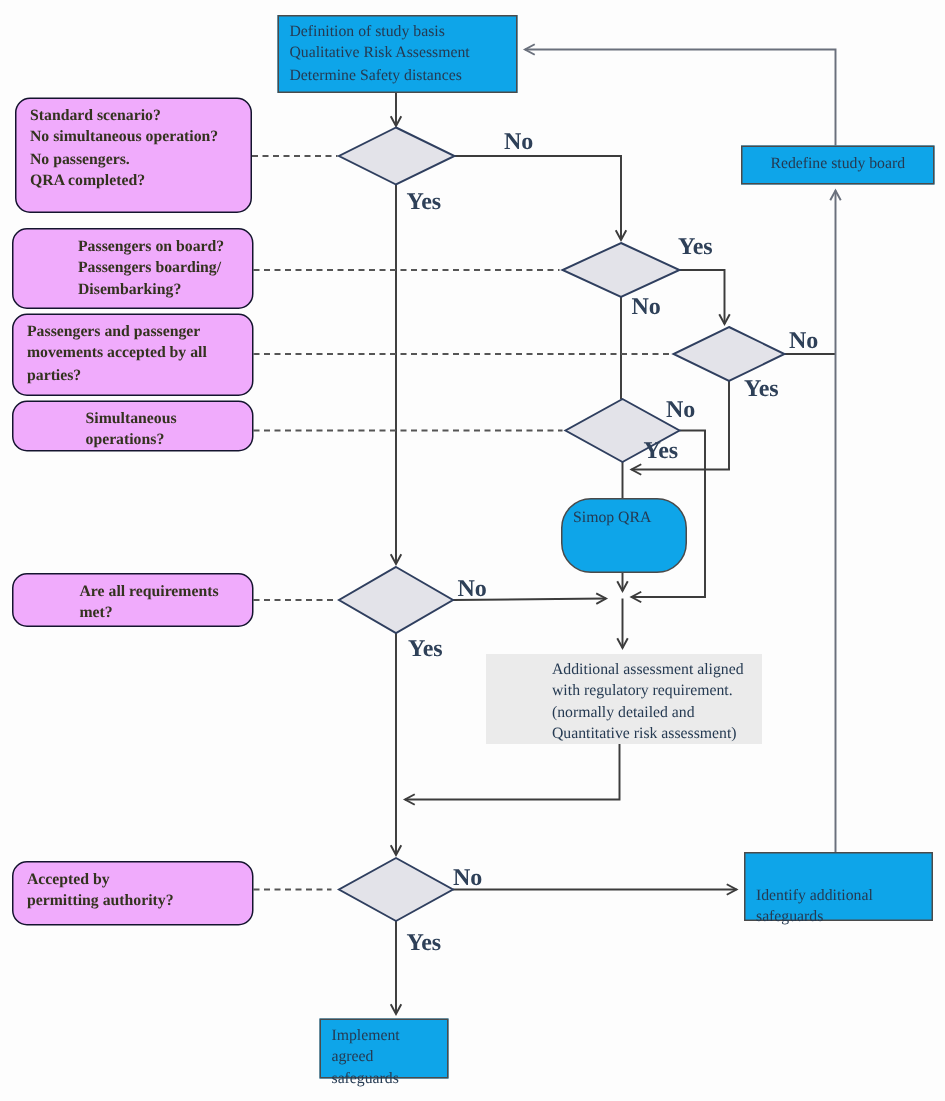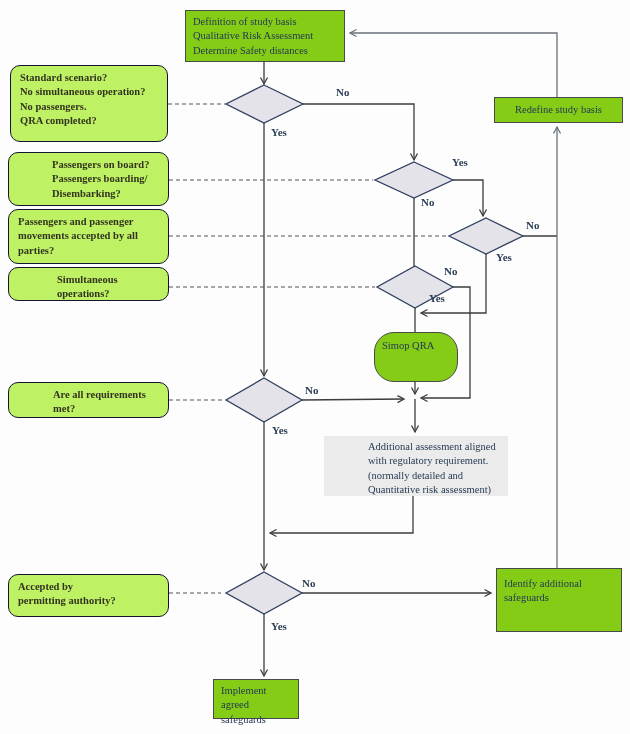--- a/index.html
+++ b/index.html
@@ -3,26 +3,26 @@
 <meta charset="utf-8">
 <style>
   html,body{margin:0;padding:0;background:#ffffff;}
   .stage{
     position:relative;width:630px;height:734px;background:#fdfdfd;overflow:hidden;
     font-family:"Liberation Serif","DejaVu Serif",serif;
   }
   .stage svg{position:absolute;left:0;top:0;z-index:1;}
   .node{position:absolute;z-index:2;box-sizing:border-box;white-space:pre-line;
     color:#253a52;font-size:10.5px;line-height:1.38;}
-  .proc{background:#84cc16;border:1.5px solid #4a4a4a;padding:4px 7px;}
+  .proc{background:#0ea5e9;border:1.5px solid #4a4a4a;padding:4px 7px;}
   .proc.center{display:flex;align-items:center;justify-content:center;text-align:center;padding:2px 4px;}
   .noborder{background:#ebebeb;border:none;padding:4px 8px;}
-  .q{background:#bef264;border:1.6px solid #14142e;border-radius:10px;
+  .q{background:#f0abfc;border:1.6px solid #14142e;border-radius:10px;
      padding:5px 9px;color:#33331f;font-weight:bold;}
-  .lbl{position:absolute;z-index:3;color:#2e4058;font-size:11px;font-weight:bold;line-height:1;}
+  .lbl{position:absolute;z-index:3;color:#2e4058;font-size:16px;font-weight:bold;line-height:1;}
 </style>
 </head>
 <body>
 
 <div class="stage">
 
   <svg width="630" height="734" viewBox="0 0 630 734">
     <defs>
       <marker id="arr" markerWidth="12" markerHeight="12" refX="8" refY="5" orient="auto" markerUnits="userSpaceOnUse">
         <path d="M1.5,1.5 L8,5 L1.5,8.5" fill="none" stroke="#3c3c3c" stroke-width="1.3"></path>
@@ -71,27 +71,27 @@
       <polygon points="486,218 523,236 486,254 449,236"></polygon>
       <polygon points="415,266 453,287 415,308 377,287"></polygon>
       <polygon points="264,378 302,400 264,422 226,400"></polygon>
       <polygon points="264,572 302,593 264,614 226,593"></polygon>
     </g>
   </svg>
 
   <div class="node proc" style="left:185px;top:10px;width:160px;height:52px;">Definition of study basis
 Qualitative Risk Assessment
 Determine Safety distances</div>
-  <div class="node proc center" style="left:494px;top:97px;width:129px;height:26px;">Redefine study basis</div>
+  <div class="node proc center" style="left:494px;top:97px;width:129px;height:26px;">Redefine study board</div>
   <div class="node proc" style="left:374px;top:332px;width:84px;height:50px;padding-top:6px;border-radius:20px;">Simop QRA</div>
   <div class="node noborder" style="left:324px;top:436px;width:184px;height:60px;padding-left:44px;">Additional assessment aligned
 with regulatory requirement.
 (normally detailed and
 Quantitative risk assessment)</div>
-  <div class="node proc" style="left:496px;top:568px;width:126px;height:64px;padding-top:8px;">Identify additional
+  <div class="node proc" style="left:496px;top:568px;width:126px;height:46px;padding-top:22px;">Identify additional
 safeguards</div>
   <div class="node proc" style="left:213px;top:679px;width:86px;height:40px;">Implement agreed
 safeguards</div>
 
   <div class="node q" style="left:10px;top:65px;width:158px;height:77px;">Standard scenario?
 No simultaneous operation?
 No passengers.
 QRA completed?</div>
   <div class="node q" style="left:8px;top:152px;width:161px;height:54px;padding-left:43px;">Passengers on board?
 Passengers boarding/

